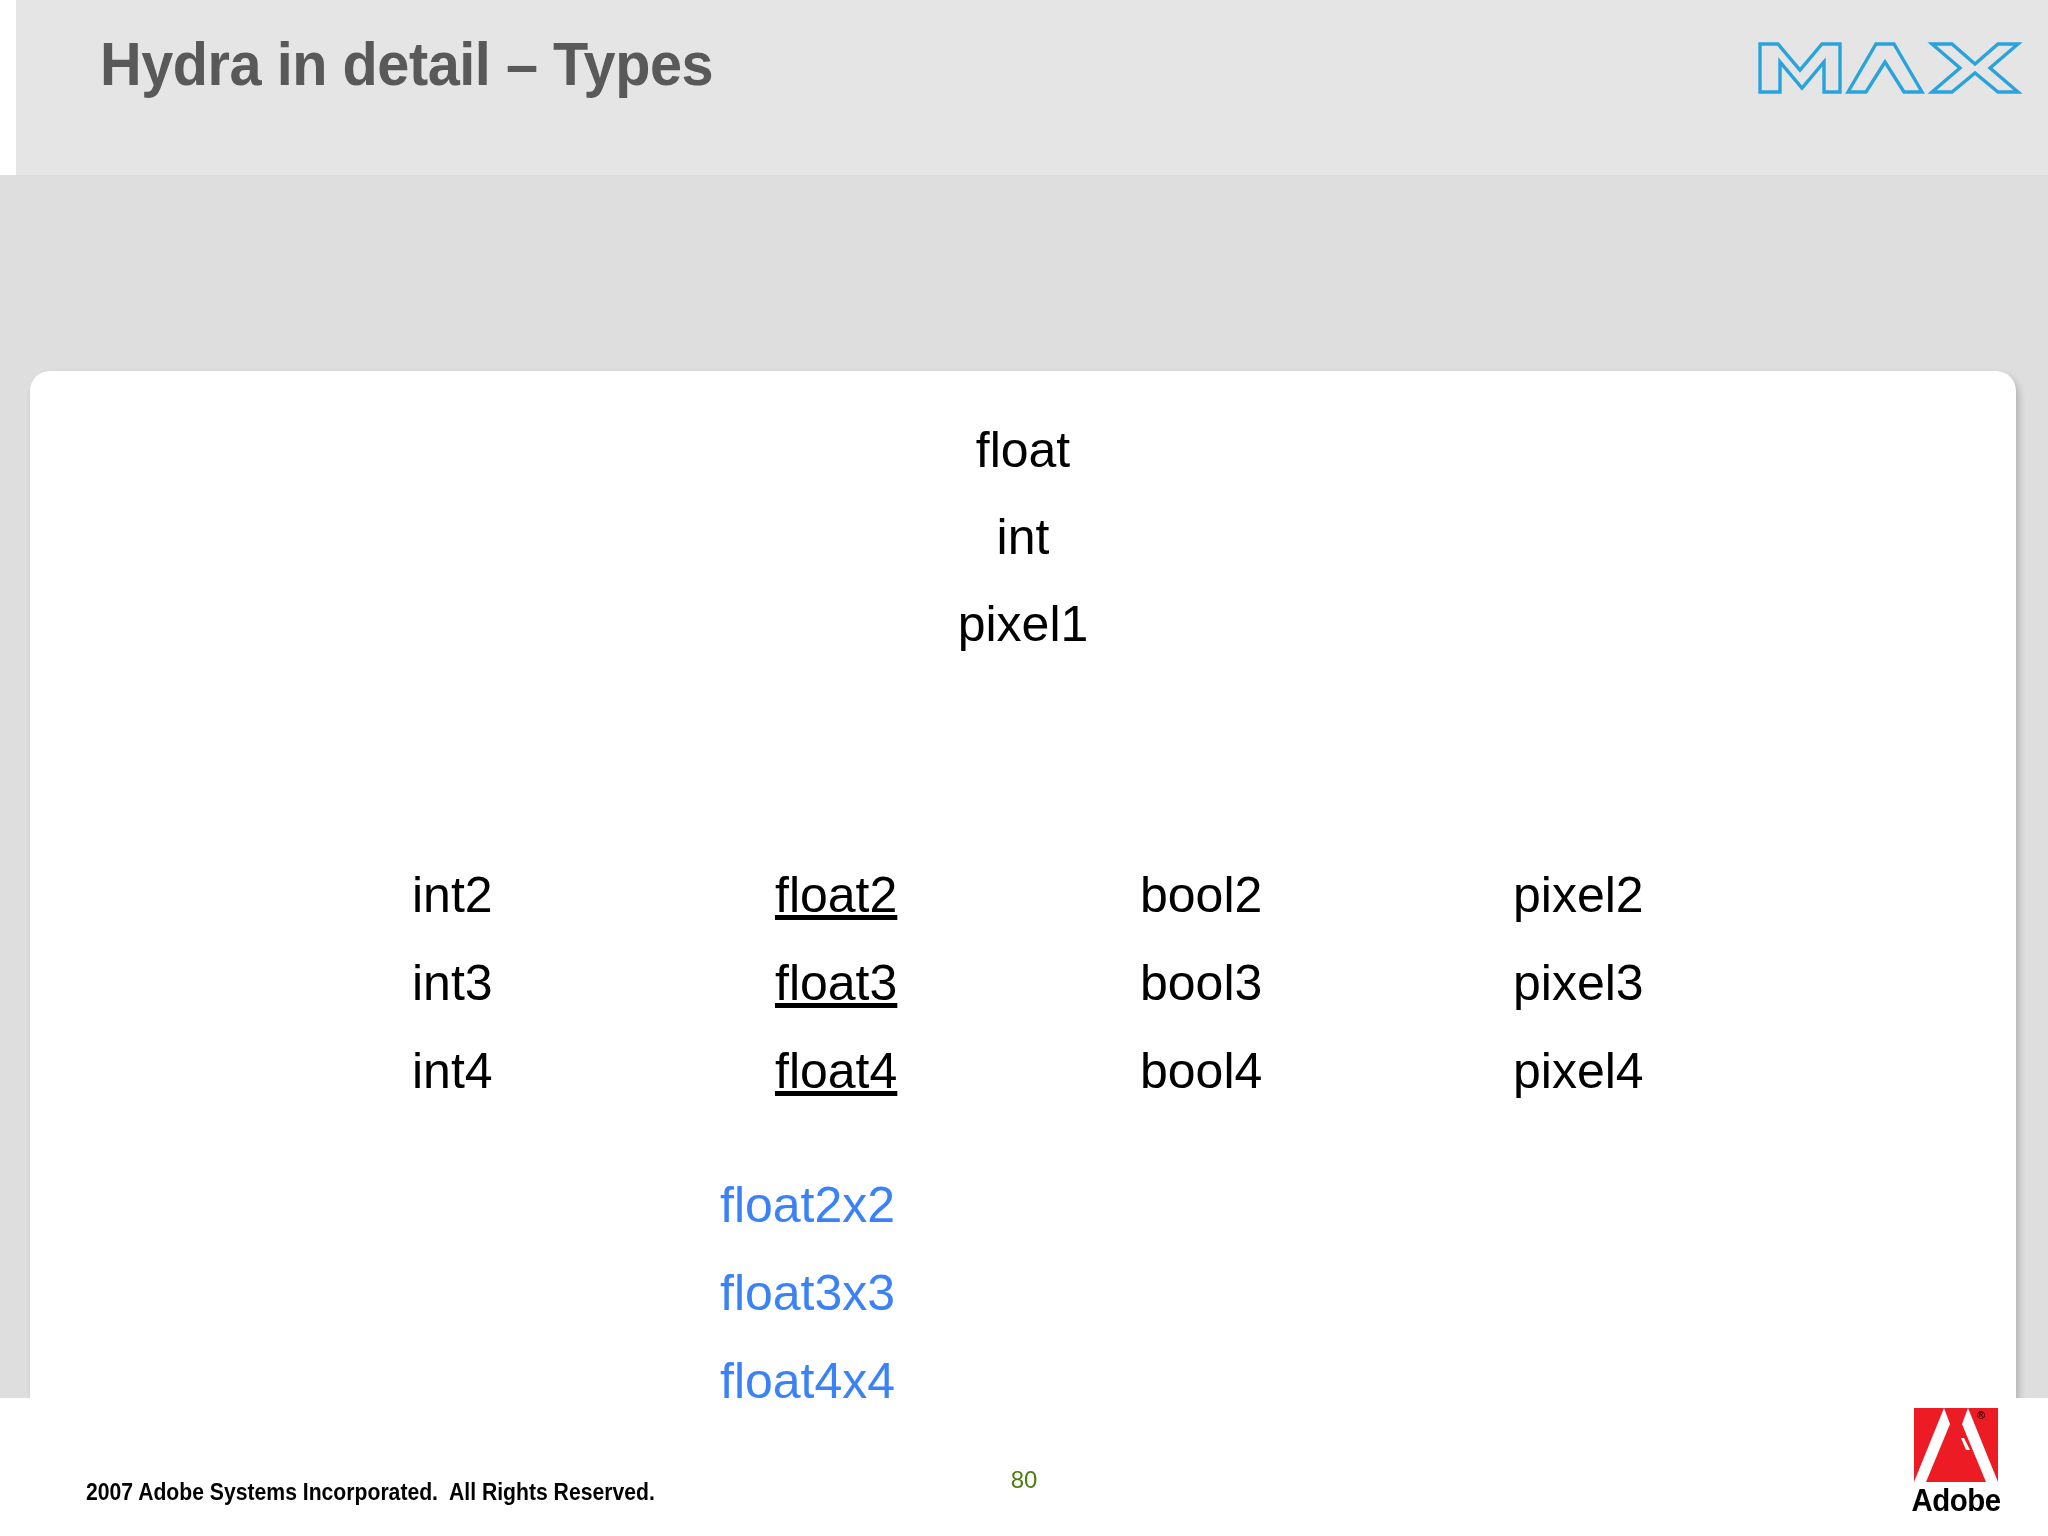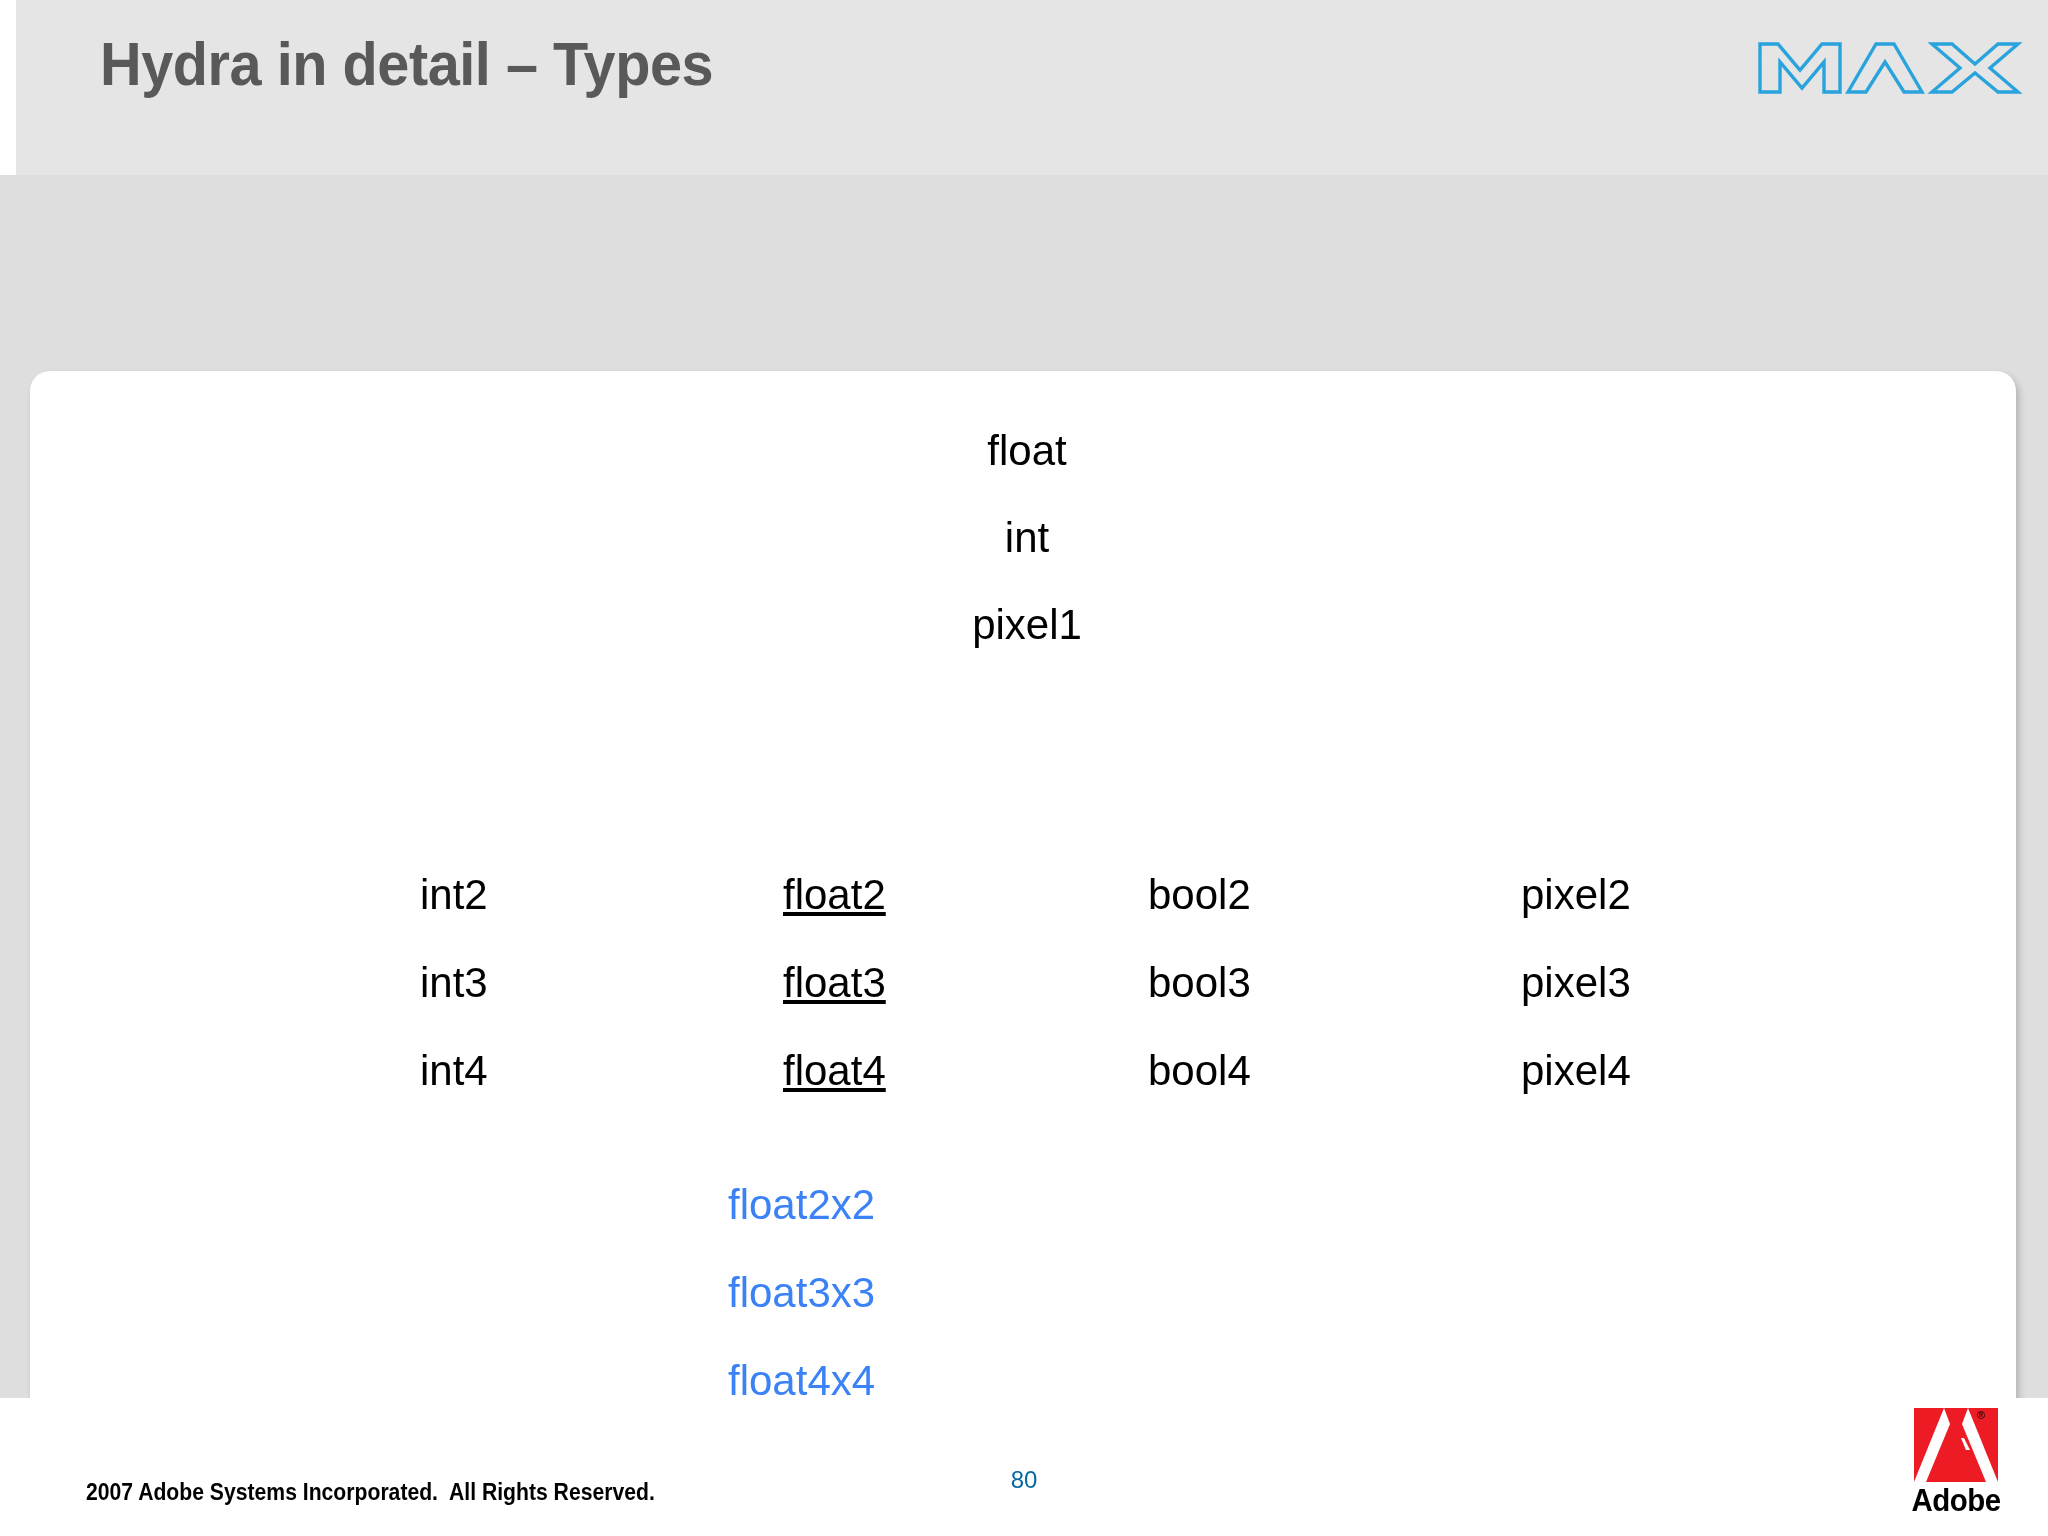--- a/index.html
+++ b/index.html
@@ -78,25 +78,24 @@
 
   
   .scalar-block {
     position: absolute;
     left: 0;
     top: 36px;
     width: 1986px;
     text-align: center;
   }
   .type-word {
-    font-size: 42px;
+    font-size: 50px;
     color: #000000;
     line-height: 87px;
     white-space: nowrap;
-    margin-left: 8px;
   }
 
   
   .vector-grid {
     position: absolute;
     top: 480px;
     left: 0;
     width: 1986px;
   }
   .vector-col {
@@ -145,21 +144,21 @@
     transform: scaleX(0.92);
     transform-origin: left top;
   }
   .page-number {
     position: absolute;
     left: 0;
     top: 68px;
     width: 2048px;
     text-align: center;
     font-size: 24px;
-    color: #0369a1;
+    color: #4d7c0f;
   }
 
   
   .adobe-logo {
     position: absolute;
     right: 32px;
     top: 10px;
     width: 120px;
     height: 116px;
   }

